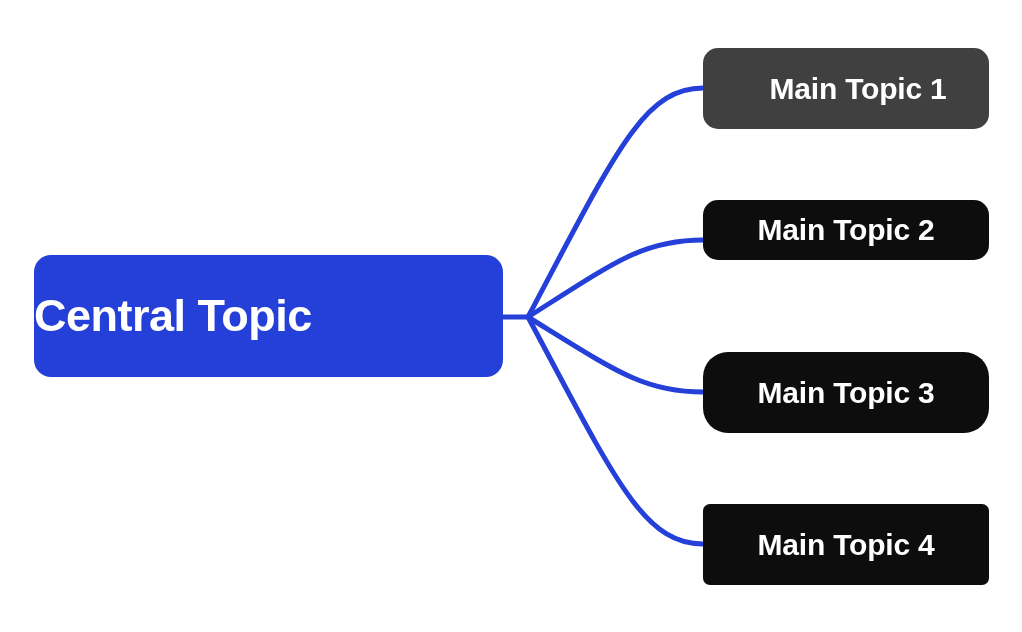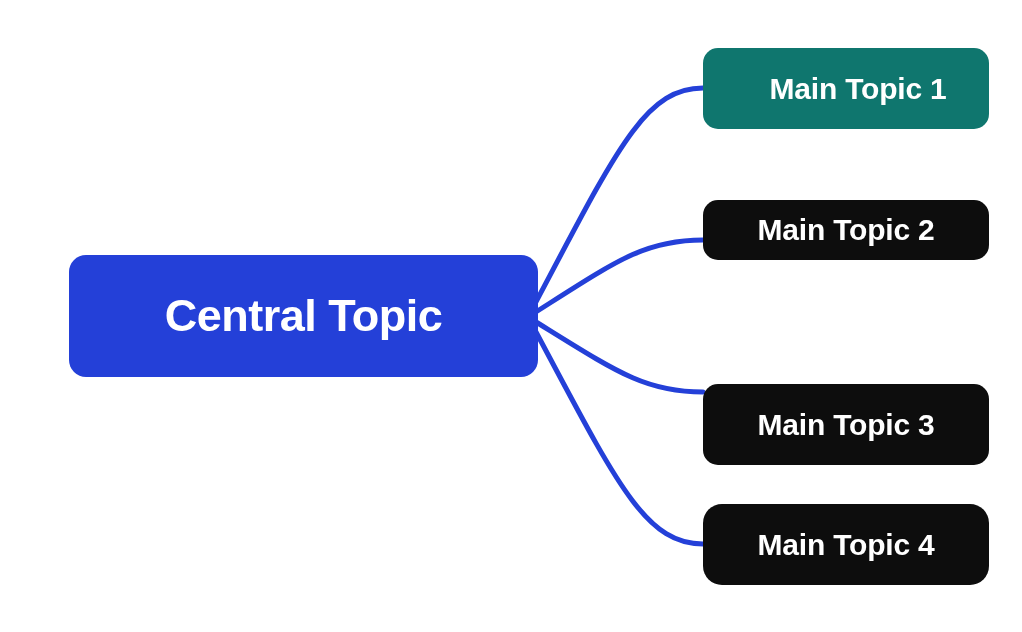--- a/index.html
+++ b/index.html
@@ -38,22 +38,21 @@
     white-space: nowrap;
     letter-spacing: -0.2px;
   }
   #node-central {
     left: 34px;
     top: 255px;
     width: 469px;
     height: 122px;
     background: #2440d8;
     border-radius: 17px;
-    justify-content: center;
-    margin-left: 35px;
+    justify-content: flex-start;
   }
   #node-central .node-label {
     font-size: 45px;
     letter-spacing: -0.5px;
   }
   .node-topic {
     left: 703px;
     width: 286px;
     height: 81px;
     background: #0d0d0d;
@@ -80,29 +79,29 @@
         <path d="M 528 317 C 615.5 261.56, 643.5 240, 703 240" stroke="#2440d8" stroke-width="5" fill="none" stroke-linecap="round"></path>
         <path d="M 528 317 C 615.5 371, 643.5 392, 703 392" stroke="#2440d8" stroke-width="5" fill="none" stroke-linecap="round"></path>
         <path d="M 528 317 C 615.5 480.44, 643.5 544, 703 544" stroke="#2440d8" stroke-width="5" fill="none" stroke-linecap="round"></path>
       </g>
   </svg>
 
   <div class="node" id="node-central" style="left: 34px; top: 255px; width: 469px; height: 122px; background: rgb(36, 64, 216); border-radius: 17px;">
     <span class="node-label" style="color: rgb(255, 255, 255);">Central Topic</span>
   </div>
 
-  <div class="node node-topic" id="node-topic-0" style="left: 703px; top: 48px; width: 286px; height: 81px; background: #0f766e; border-radius: 15px; padding-left: 24px;">
+  <div class="node node-topic" id="node-topic-0" style="left: 703px; top: 48px; width: 286px; height: 81px; background: #404040; border-radius: 15px; padding-left: 24px;">
     <span class="node-label" style="color: rgb(255, 255, 255);">Main Topic 1</span>
   </div>
 
   <div class="node node-topic" id="node-topic-1" style="left: 703px; top: 200px; width: 286px; height: 60px; background: rgb(13, 13, 13); border-radius: 15px;">
     <span class="node-label" style="color: rgb(255, 255, 255);">Main Topic 2</span>
   </div>
 
-  <div class="node node-topic" id="node-topic-2" style="left: 703px; top: 352px; width: 286px; height: 81px; background: rgb(13, 13, 13); border-radius: 15px; margin-top: 32px;">
+  <div class="node node-topic" id="node-topic-2" style="left: 703px; top: 352px; width: 286px; height: 81px; background: rgb(13, 13, 13); border-radius: 25px;">
     <span class="node-label" style="color: rgb(255, 255, 255);">Main Topic 3</span>
   </div>
 
-  <div class="node node-topic" id="node-topic-3" style="left: 703px; top: 504px; width: 286px; height: 81px; background: rgb(13, 13, 13); border-radius: 19px;">
+  <div class="node node-topic" id="node-topic-3" style="left: 703px; top: 504px; width: 286px; height: 81px; background: rgb(13, 13, 13); border-radius: 7px;">
     <span class="node-label" style="color: rgb(255, 255, 255);">Main Topic 4</span>
   </div>
 
 </div>
 
 </body></html>

